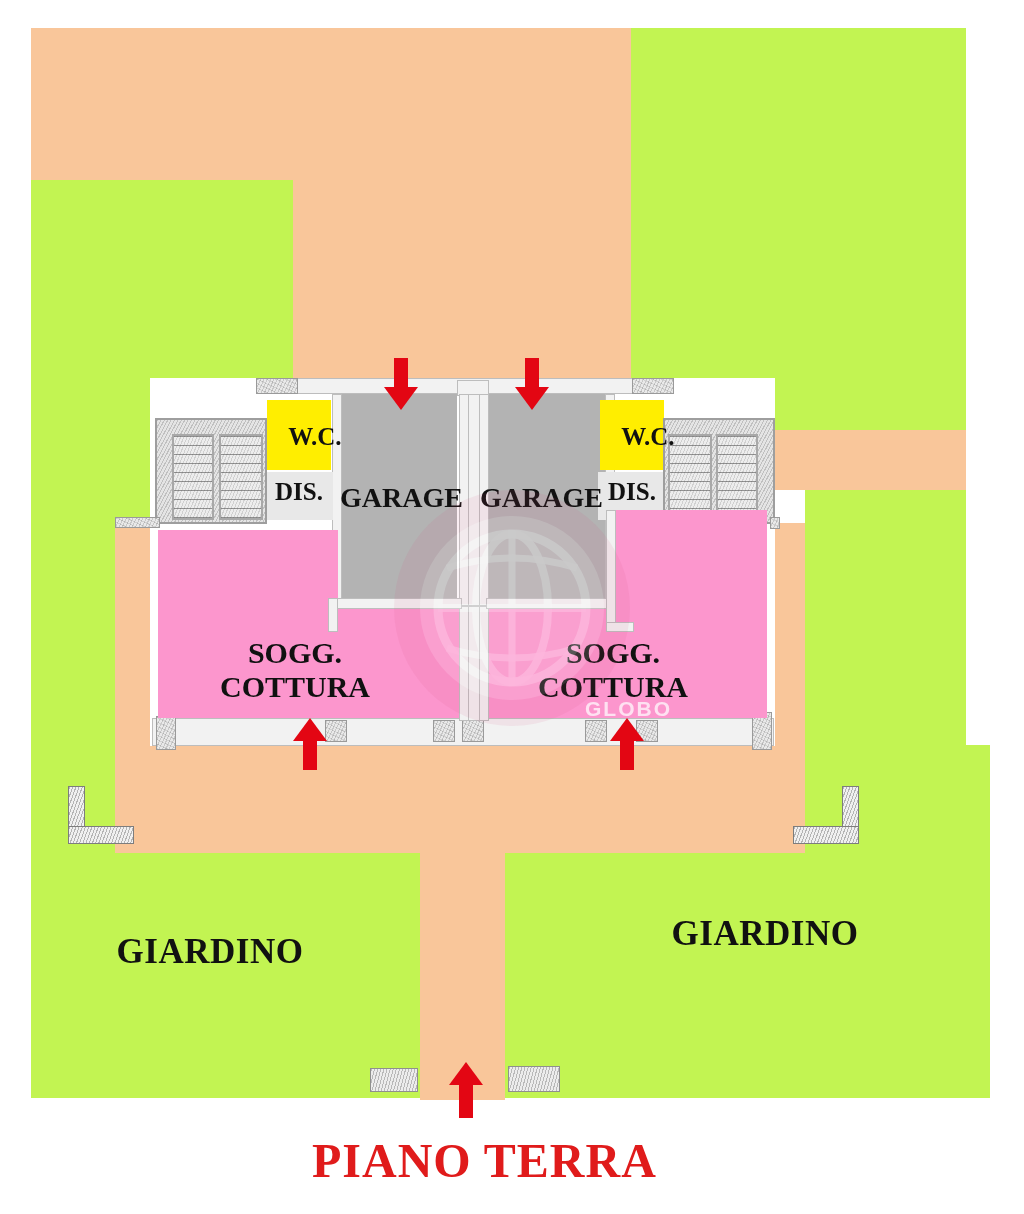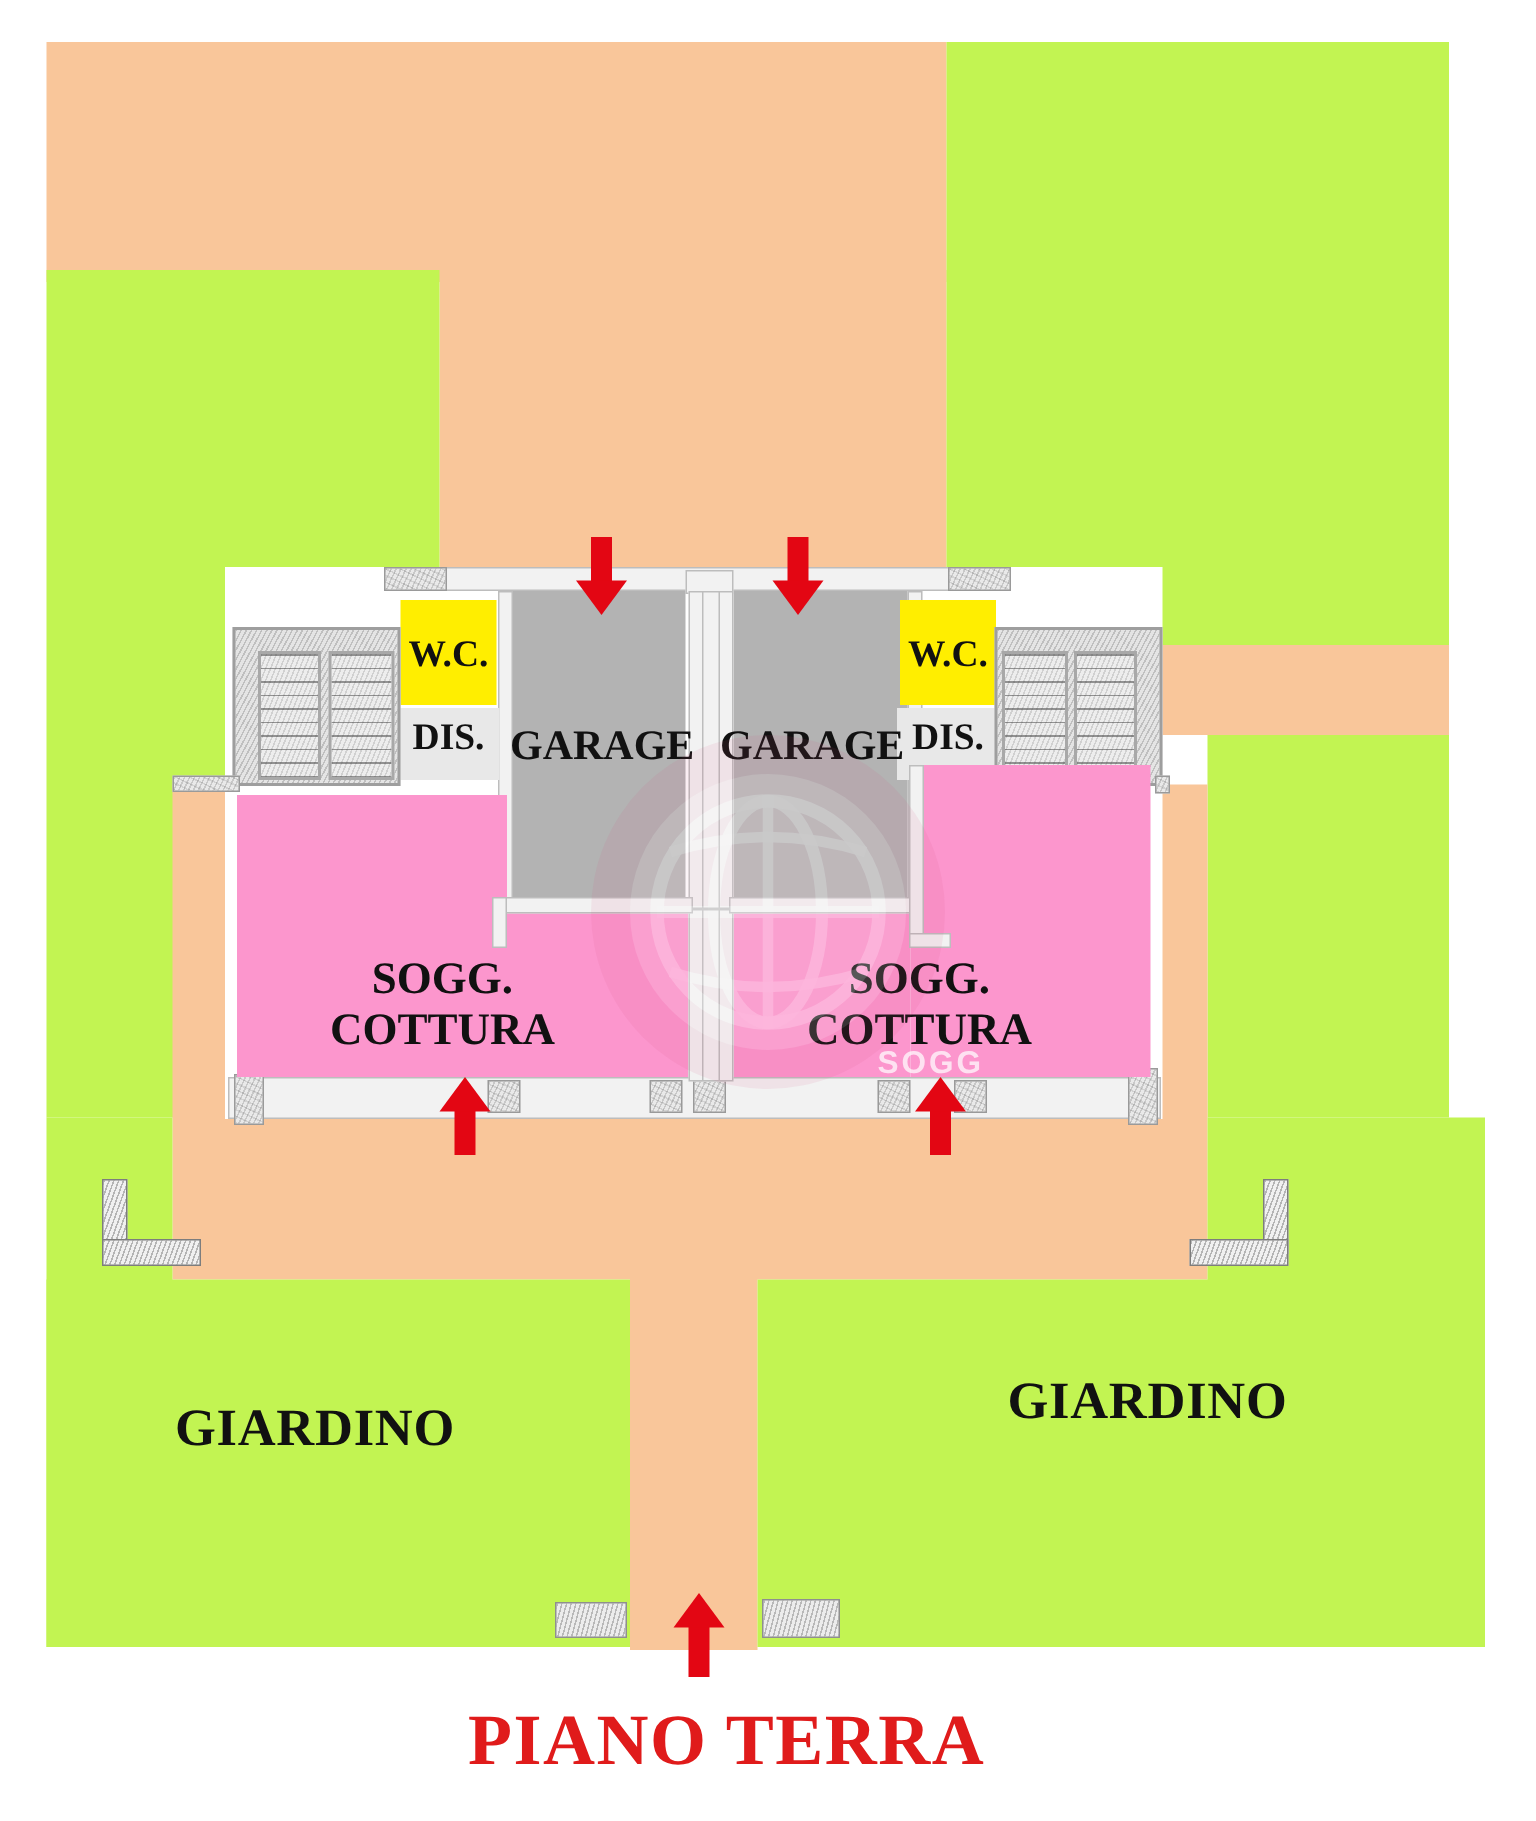--- a/index.html
+++ b/index.html
@@ -34,21 +34,21 @@
       repeating-linear-gradient(112deg, rgba(0,0,0,.12) 0 1px, rgba(255,255,255,0) 1px 3px);
     border:2px solid #a8a8a8;box-sizing:border-box;}
   .stairsOuter{position:absolute;background:#e4e4e4;
     background-image:repeating-linear-gradient(118deg, rgba(0,0,0,.16) 0 1px, rgba(255,255,255,0) 1px 3px);
     border:2px solid #9e9e9e;box-sizing:border-box;}
 
   
   .lbl{position:absolute;font-family:"Liberation Serif", serif;font-weight:bold;color:#111;
        white-space:nowrap;line-height:1.08;text-align:center;}
   .lbl.garage-l{font-size:28px;}
-  .lbl.wc-l{font-size:25px;}
+  .lbl.wc-l{font-size:25px;padding-left:16px;}
   .lbl.dis-l{font-size:25px;}
   .lbl.sogg-l{font-size:30px;}
   .lbl.giardino-l{font-size:35px;letter-spacing:.5px;}
   .title{position:absolute;font-family:"Liberation Serif", serif;font-weight:bold;
          color:#e01b1b;font-size:48px;letter-spacing:1px;white-space:nowrap;}
 
   
   .arrow{position:absolute;}
   .arrow .stem{position:absolute;background:#e30613;left:50%;transform:translateX(-50%);}
   .arrow .head{position:absolute;width:0;height:0;left:50%;transform:translateX(-50%);}
@@ -176,21 +176,21 @@
       <circle cx="145" cy="118" r="118" fill="#d24a7a" opacity="0.30"></circle>
       <circle cx="145" cy="118" r="92" fill="#ffffff" opacity="0.42"></circle>
       <circle cx="145" cy="118" r="74" fill="none" stroke="#ffffff" stroke-width="9" opacity="0.85"></circle>
       <ellipse cx="145" cy="118" rx="36" ry="74" fill="none" stroke="#ffffff" stroke-width="8" opacity="0.85"></ellipse>
       <line x1="71" y1="118" x2="219" y2="118" stroke="#ffffff" stroke-width="8" opacity="0.85"></line>
       <path d="M80 78 Q145 58 210 78" fill="none" stroke="#ffffff" stroke-width="7" opacity="0.85"></path>
       <path d="M80 158 Q145 178 210 158" fill="none" stroke="#ffffff" stroke-width="7" opacity="0.85"></path>
       <line x1="145" y1="40" x2="145" y2="196" stroke="#ffffff" stroke-width="7" opacity="0.85"></line>
     </svg>
   </div>
-  <div class="wmtext">SOGG</div>
+  <div class="wmtext">GLOBO</div>
 
   <div class="arrow down" style="left:384px;top:358px;width:34px;height:52px;">
     <div class="stem"></div>
       <div class="head"></div>
   </div>
   <div class="arrow down" style="left:515px;top:358px;width:34px;height:52px;">
     <div class="stem"></div>
       <div class="head"></div>
   </div>
   <div class="arrow up" style="left:293px;top:718px;width:34px;height:52px;">

